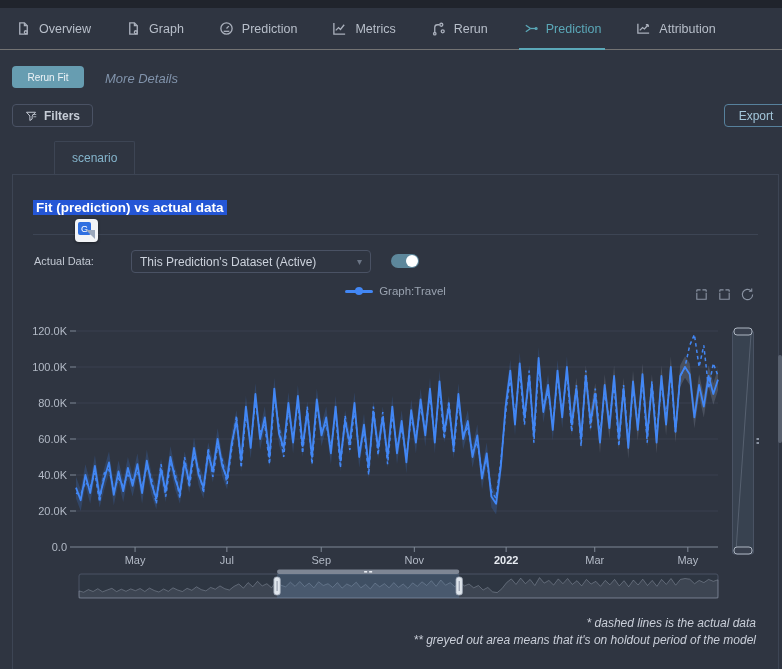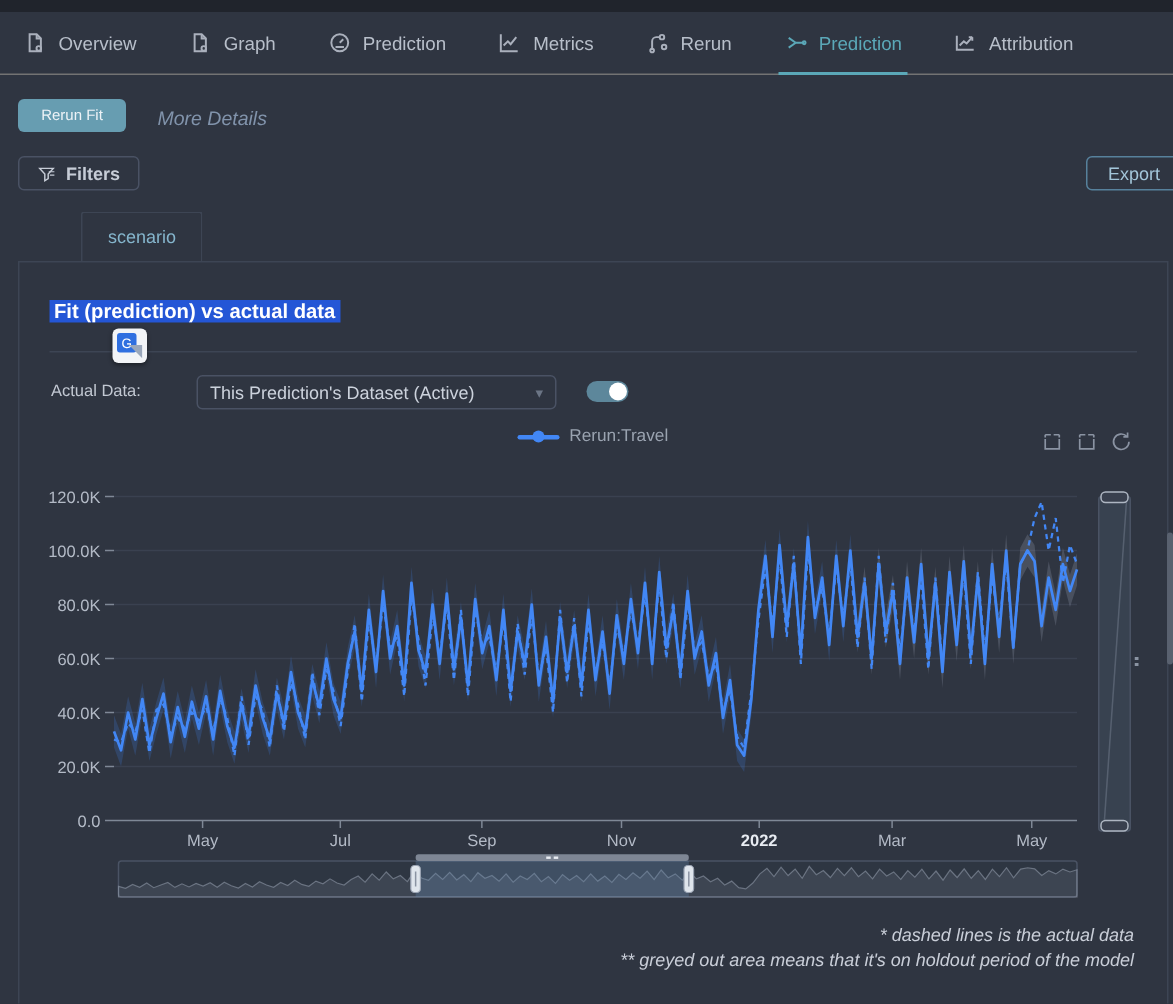--- a/index.html
+++ b/index.html
@@ -223,21 +223,21 @@
     <span class="chev">▾</span>
   </div>
   <div class="toggle">
     <div class="knob"></div>
   </div>
 
   <div class="legend">
     <span class="legend-line">
         <span class="legend-dot"></span>
       </span>
-    <span class="legend-label">Rerun:Travel</span>
+    <span class="legend-label">Graph:Travel</span>
   </div>
 
   <div class="toolbox">
     <svg viewBox="0 0 16 16">
         <path d="M3 6v7h10V6M3 3h4M13 3h-4M3 3v2M13 3v2"></path>
       </svg>
     <svg viewBox="0 0 16 16">
         <path d="M13 6v7H3V6M13 3H9M3 3h4M13 3v2M3 3v2"></path>
       </svg>
     <svg viewBox="0 0 16 16">

